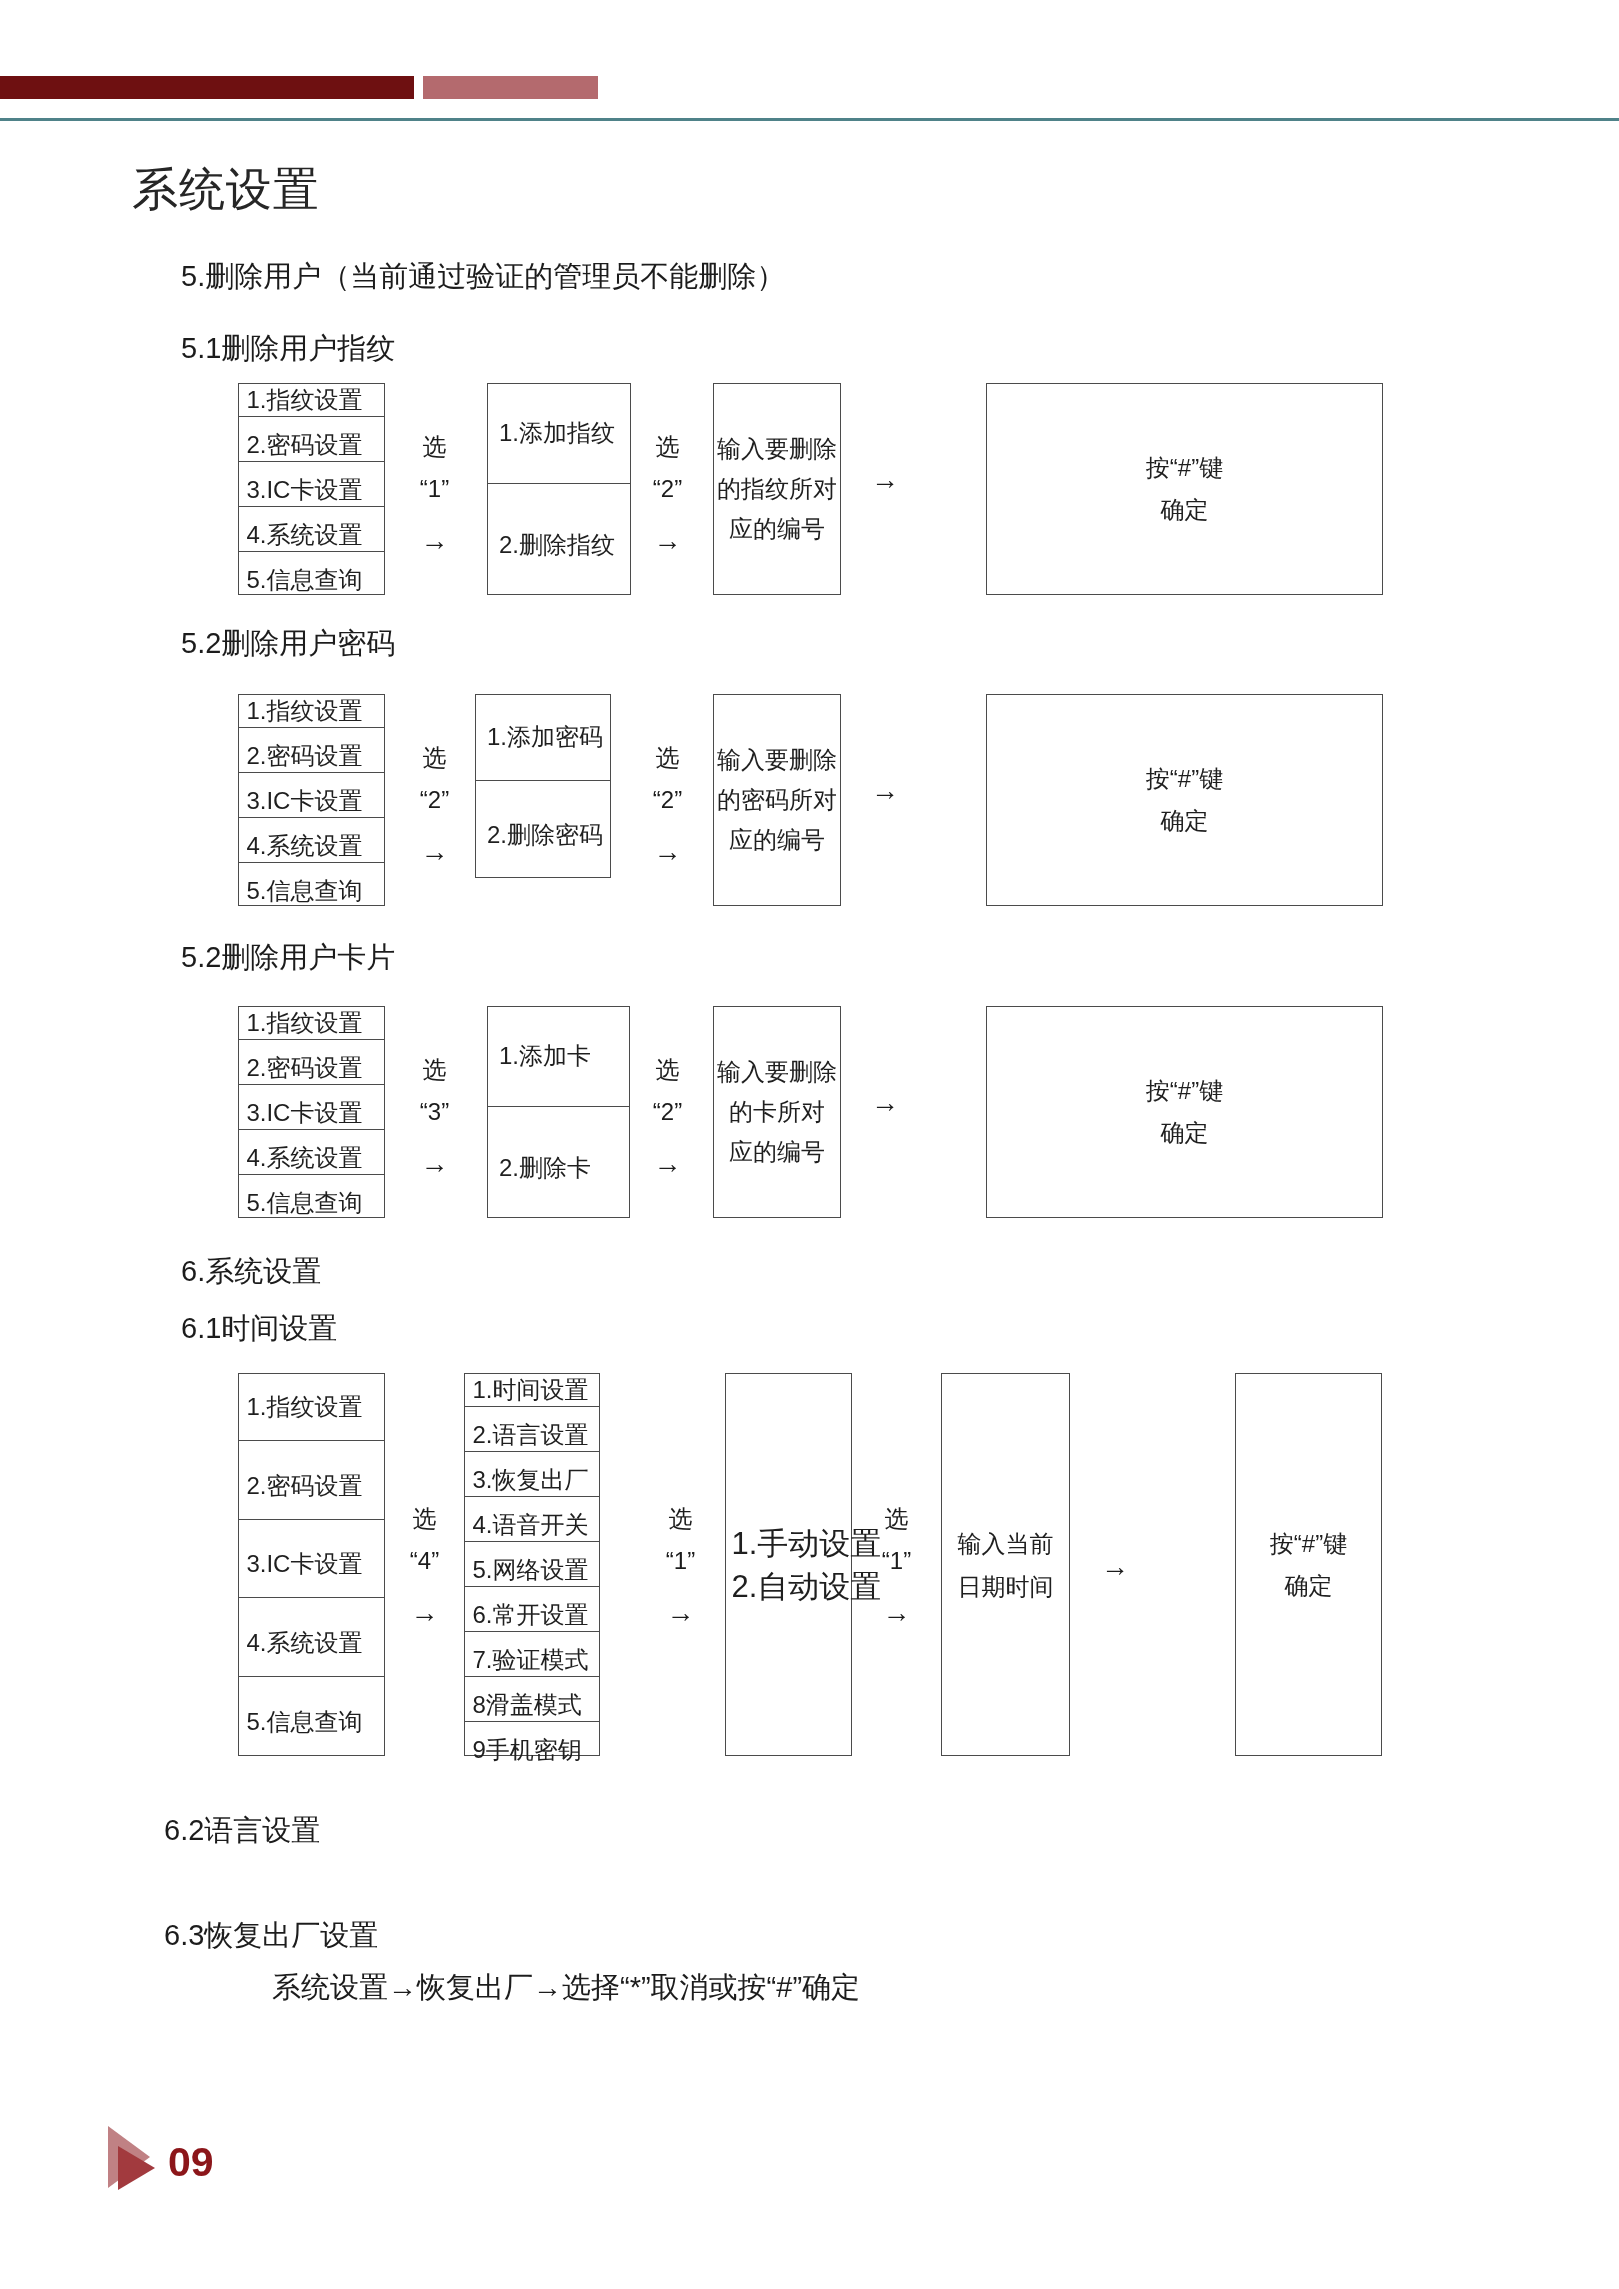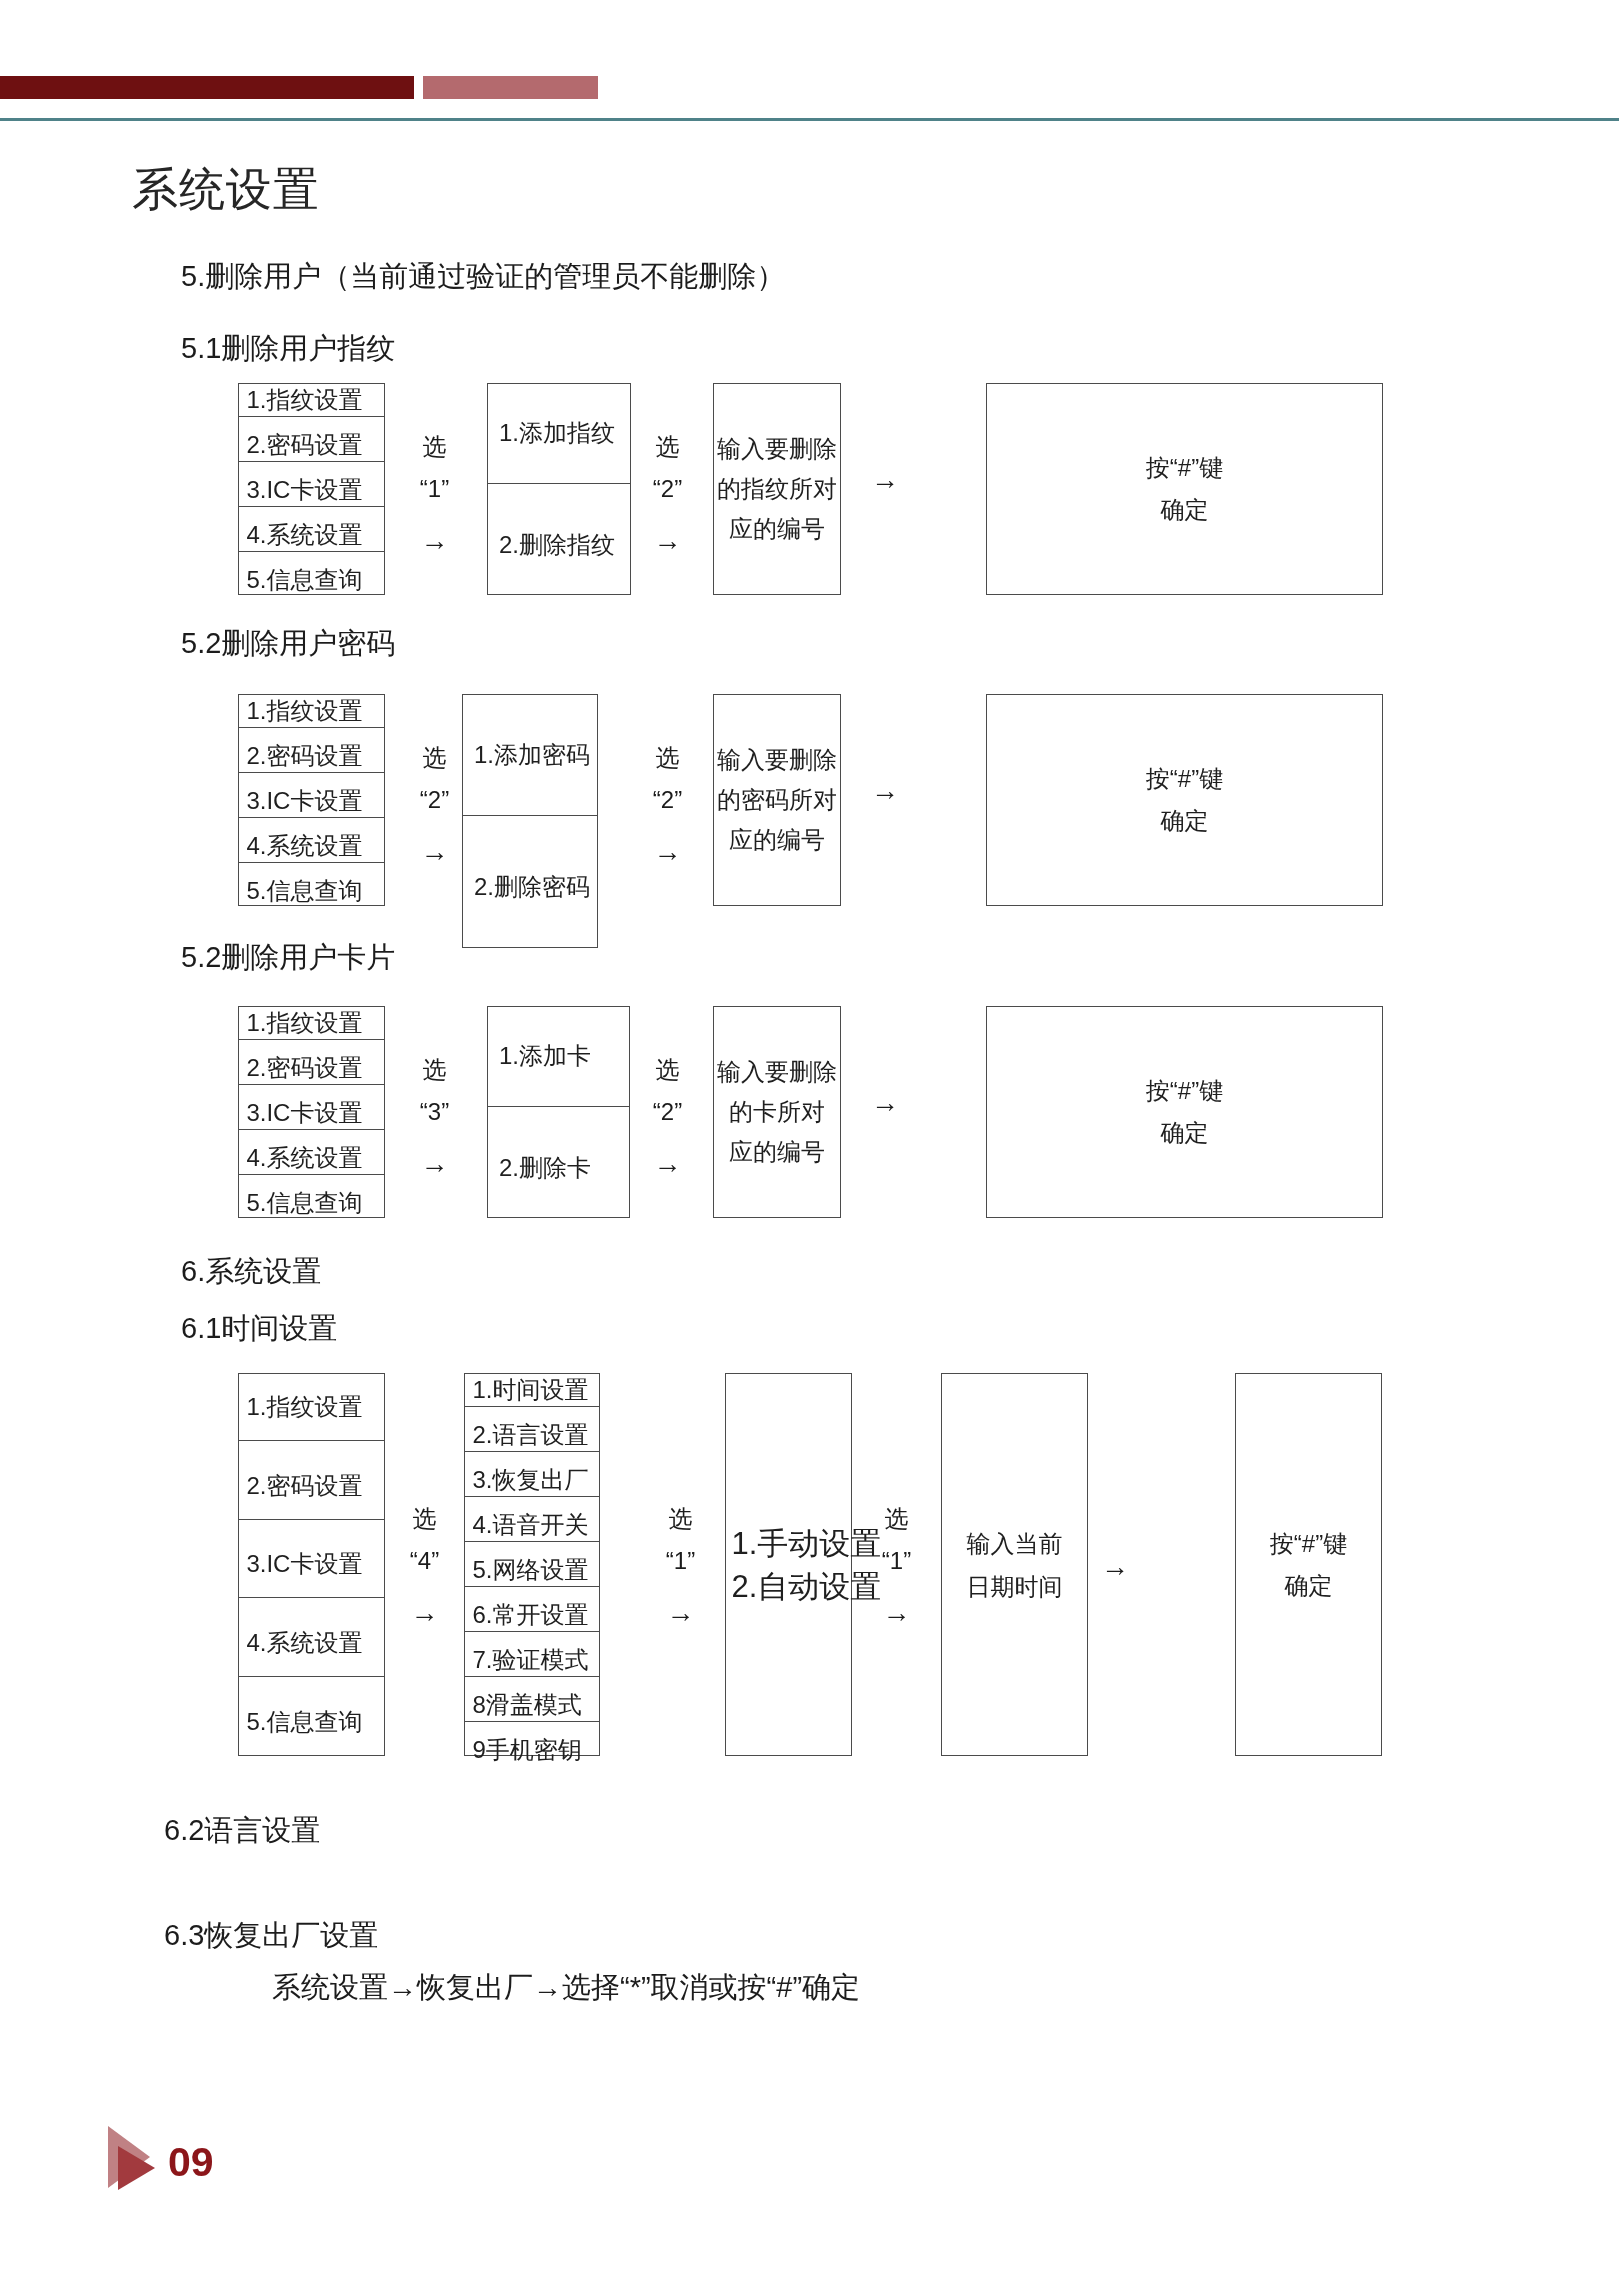--- a/index.html
+++ b/index.html
@@ -124,21 +124,21 @@
     <div>2.密码设置</div>
     <div>3.IC卡设置</div>
     <div>4.系统设置</div>
     <div>5.信息查询</div>
   </div>
   <div class="sel" style="left:405px;top:742px">
     <span>选</span>
     <span class="k">“2”</span>
     <span class="a">→</span>
   </div>
-  <div class="box rows pad12" style="left:462px;top:694px;width:136px;height:254px">
+  <div class="box rows pad12" style="left:475px;top:694px;width:136px;height:184px">
     <div>1.添加密码</div>
     <div>2.删除密码</div>
   </div>
   <div class="sel" style="left:638px;top:742px">
     <span>选</span>
     <span class="k">“2”</span>
     <span class="a">→</span>
   </div>
   <div class="box center-col" style="left:713px;top:694px;width:128px;height:212px">
     <div>输入要删除</div>
@@ -218,21 +218,21 @@
   </div>
   <div class="box center-col wide-gap left-col" style="left:725px;top:1373px;width:127px;height:383px;font-size:31px">
     <div>1.手动设置</div>
     <div>2.自动设置</div>
   </div>
   <div class="sel" style="left:867px;top:1503px">
     <span>选</span>
     <span class="k">“1”</span>
     <span class="a">→</span>
   </div>
-  <div class="box center-col wide-gap" style="left:941px;top:1373px;width:147px;height:383px">
+  <div class="box center-col wide-gap" style="left:941px;top:1373px;width:129px;height:383px">
     <div>输入当前</div>
     <div>日期时间</div>
   </div>
   <div class="arrow-mid" style="left:1101px;top:1551px">→</div>
   <div class="box center-col confirm" style="left:1235px;top:1373px;width:147px;height:383px">
     <div>按“#”键</div>
     <div>确定</div>
   </div>
 
   <div class="heading" style="left:164px;top:1813px">6.2语言设置</div>

